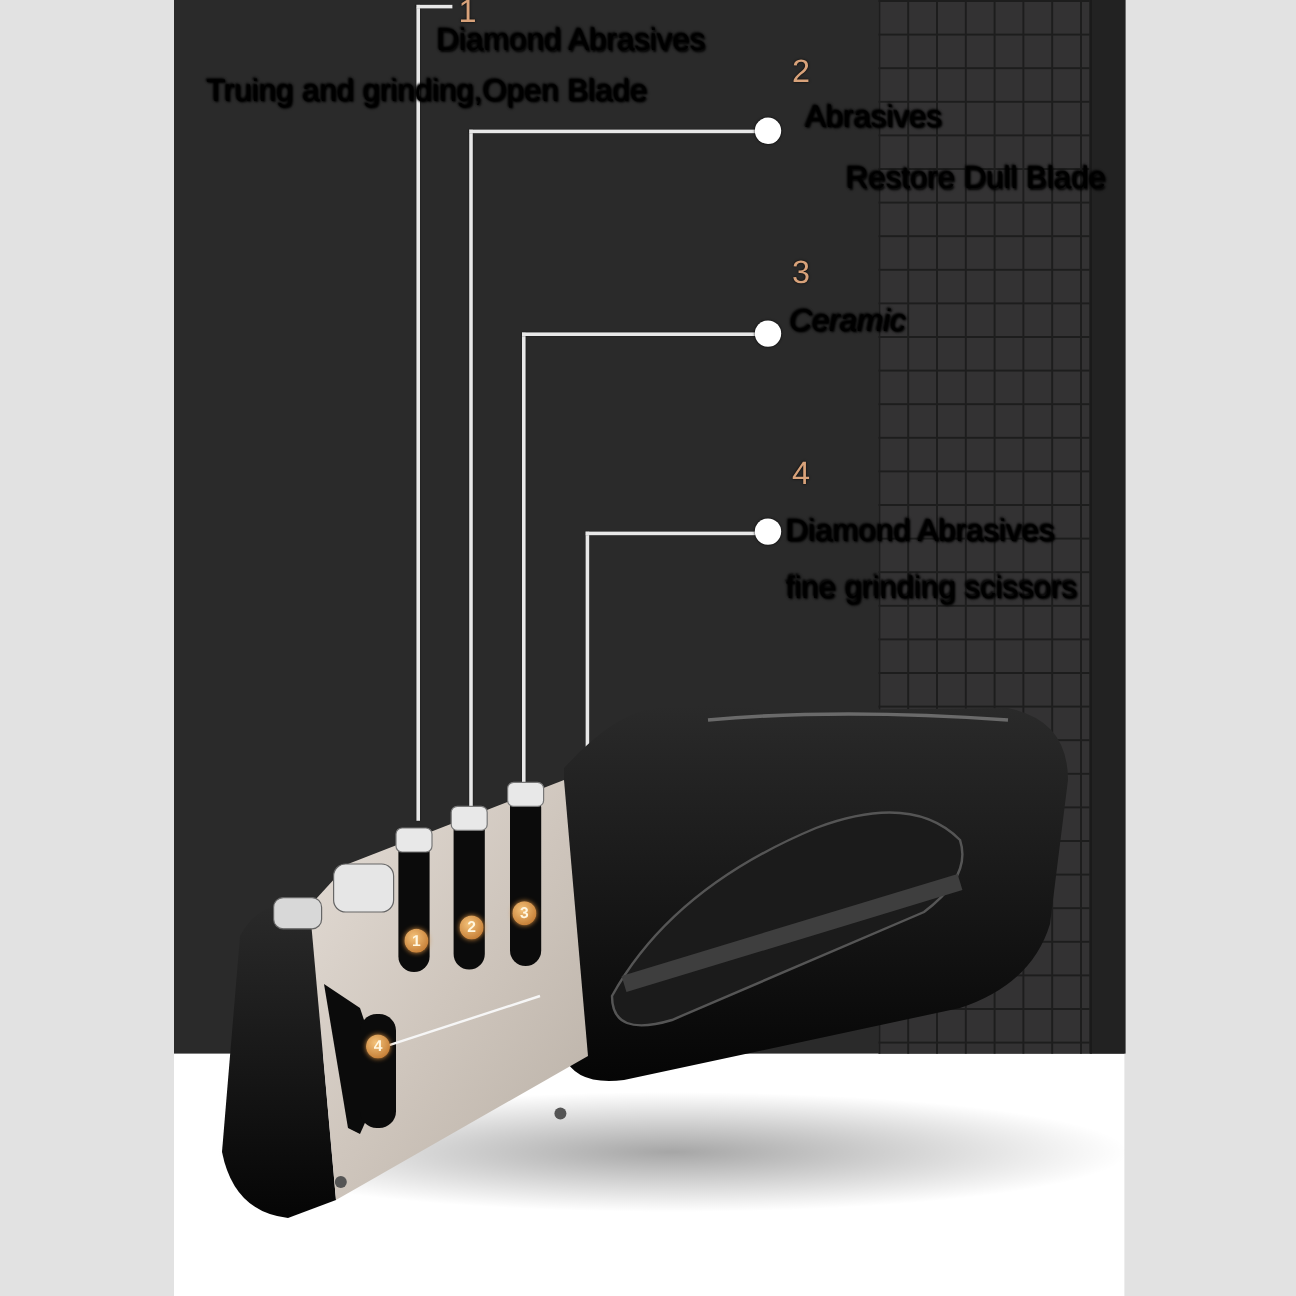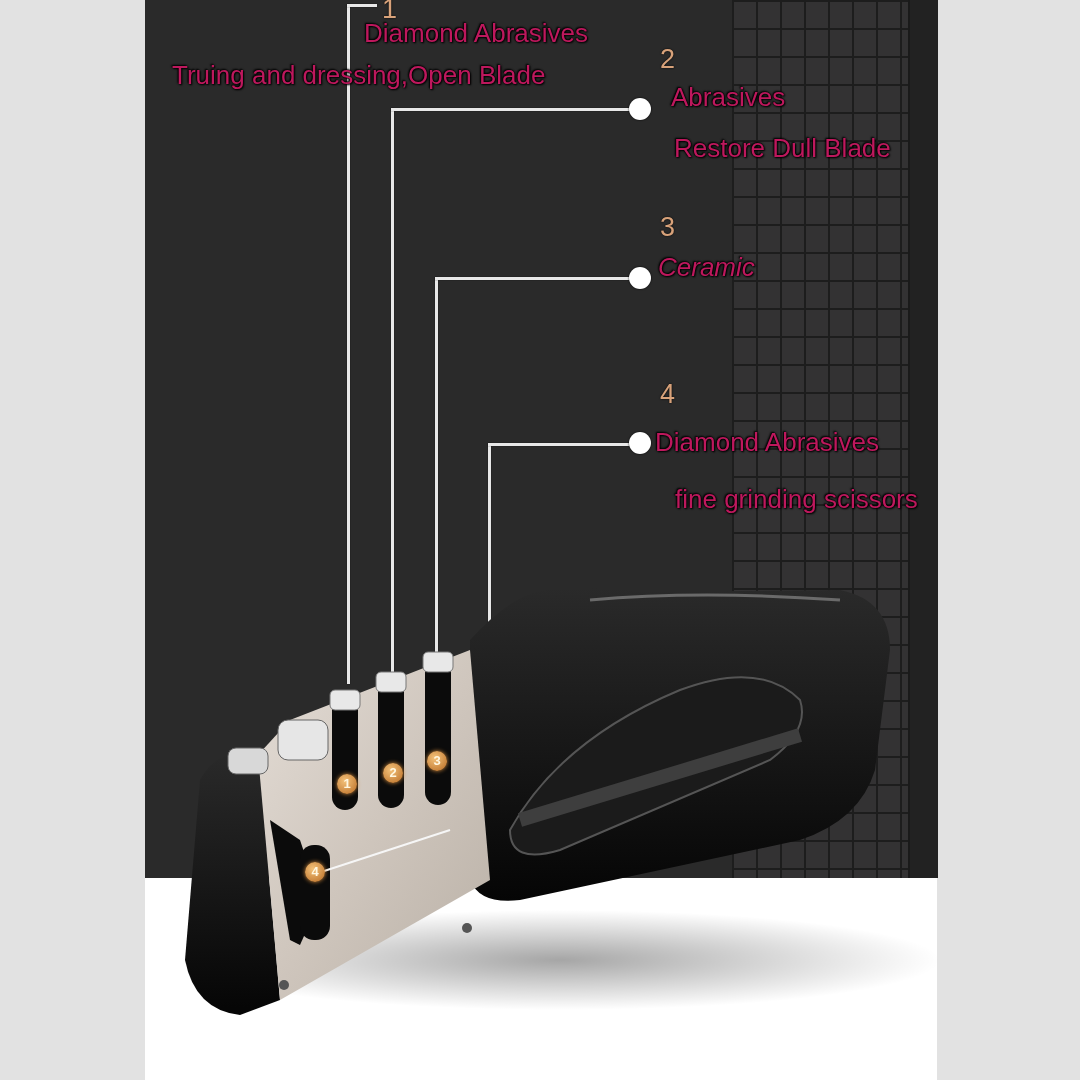--- a/index.html
+++ b/index.html
@@ -4,21 +4,21 @@
   <style>
     html, body { margin:0; padding:0; }
     body { width:1080px; height:1080px; background:#e2e2e2; position:relative; overflow:hidden; font-family:"Liberation Sans", sans-serif; }
     #canvas { position:absolute; left:0; top:0; width:1080px; height:1080px; }
     .frame { position:absolute; left:145px; top:0; width:792px; height:1080px; background:#ffffff; }
     .dark-bg { position:absolute; left:145px; top:0; width:792px; height:878px; background:#2a2a2a; }
     .grid-panel { position:absolute; left:732px; top:0; width:176px; height:878px; background-color:#333233;
       background-image: linear-gradient(#1d1d1d 2px, transparent 2px), linear-gradient(90deg, #1d1d1d 2px, transparent 2px);
       background-size: 24px 28px; }
     .right-strip { position:absolute; left:908px; top:0; width:28px; height:878px; background:#222; border-left:2px solid #1a1a1a; }
-    .label { position:absolute; color:#be185d; font-size:26px; white-space:nowrap;
+    .label { position:absolute; color:#000000; font-size:26px; white-space:nowrap;
       text-shadow: 0 0 2px #000, 1px 1px 2px #000, -1px -1px 2px #000; }
     .num { position:absolute; color:#d8a27a; font-size:27px; text-shadow:0 0 2px #000; }
     .line { position:absolute; background:#e8e8e8; box-shadow:0 0 1px #000; }
     .dot { position:absolute; width:22px; height:22px; border-radius:50%; background:#fff; box-shadow:0 0 2px #000; }
     .badge { position:absolute; width:20px; height:20px; border-radius:50%; background:radial-gradient(circle at 40% 35%, #f4c27a, #b76a22); color:#fff7e0; font-size:13px; font-weight:bold; text-align:center; line-height:20px; box-shadow:0 0 4px #d18a3c; }
   </style>
 </head>
 <body>
 
 <div id="canvas">
@@ -37,32 +37,32 @@
   <div class="line" style="left:435px;top:277px;width:3px;height:380px;"></div>
   <div class="line" style="left:435px;top:277px;width:206px;height:3px;"></div>
   <div class="dot" style="left:629px;top:267px;"></div>
 
   <div class="line" style="left:488px;top:443px;width:3px;height:380px;"></div>
   <div class="line" style="left:488px;top:443px;width:153px;height:3px;"></div>
   <div class="dot" style="left:629px;top:432px;"></div>
 
   <div class="num" style="left:382px;top:-6px;">1</div>
   <div class="label" style="left:364px;top:18px;">Diamond Abrasives</div>
-  <div class="label" style="left:172px;top:60px;">Truing and dressing,Open Blade</div>
+  <div class="label" style="left:172px;top:60px;">Truing and grinding,Open Blade</div>
 
   <div class="num" style="left:660px;top:44px;">2</div>
   <div class="label" style="left:671px;top:82px;">Abrasives</div>
-  <div class="label" style="left:674px;top:133px;">Restore Dull Blade</div>
+  <div class="label" style="left:705px;top:133px;">Restore Dull Blade</div>
 
   <div class="num" style="left:660px;top:212px;">3</div>
   <div class="label" style="left:658px;top:252px;font-style:italic;">Ceramic</div>
 
   <div class="num" style="left:660px;top:379px;">4</div>
   <div class="label" style="left:655px;top:427px;">Diamond Abrasives</div>
-  <div class="label" style="left:655px;top:484px;margin-left:20px;">fine grinding scissors</div>
+  <div class="label" style="left:655px;top:474px;">fine grinding scissors</div>
 
   <svg style="position:absolute;left:0;top:0;" width="1080" height="1080" viewBox="0 0 1080 1080">
     <defs>
       <linearGradient id="steel" x1="0" y1="0" x2="1" y2="1">
         <stop offset="0" stop-color="#e4ddd6"></stop>
         <stop offset="0.5" stop-color="#cfc6bd"></stop>
         <stop offset="1" stop-color="#b9b0a6"></stop>
       </linearGradient>
       <linearGradient id="black" x1="0" y1="0" x2="0" y2="1">
         <stop offset="0" stop-color="#2a2a2a"></stop>

